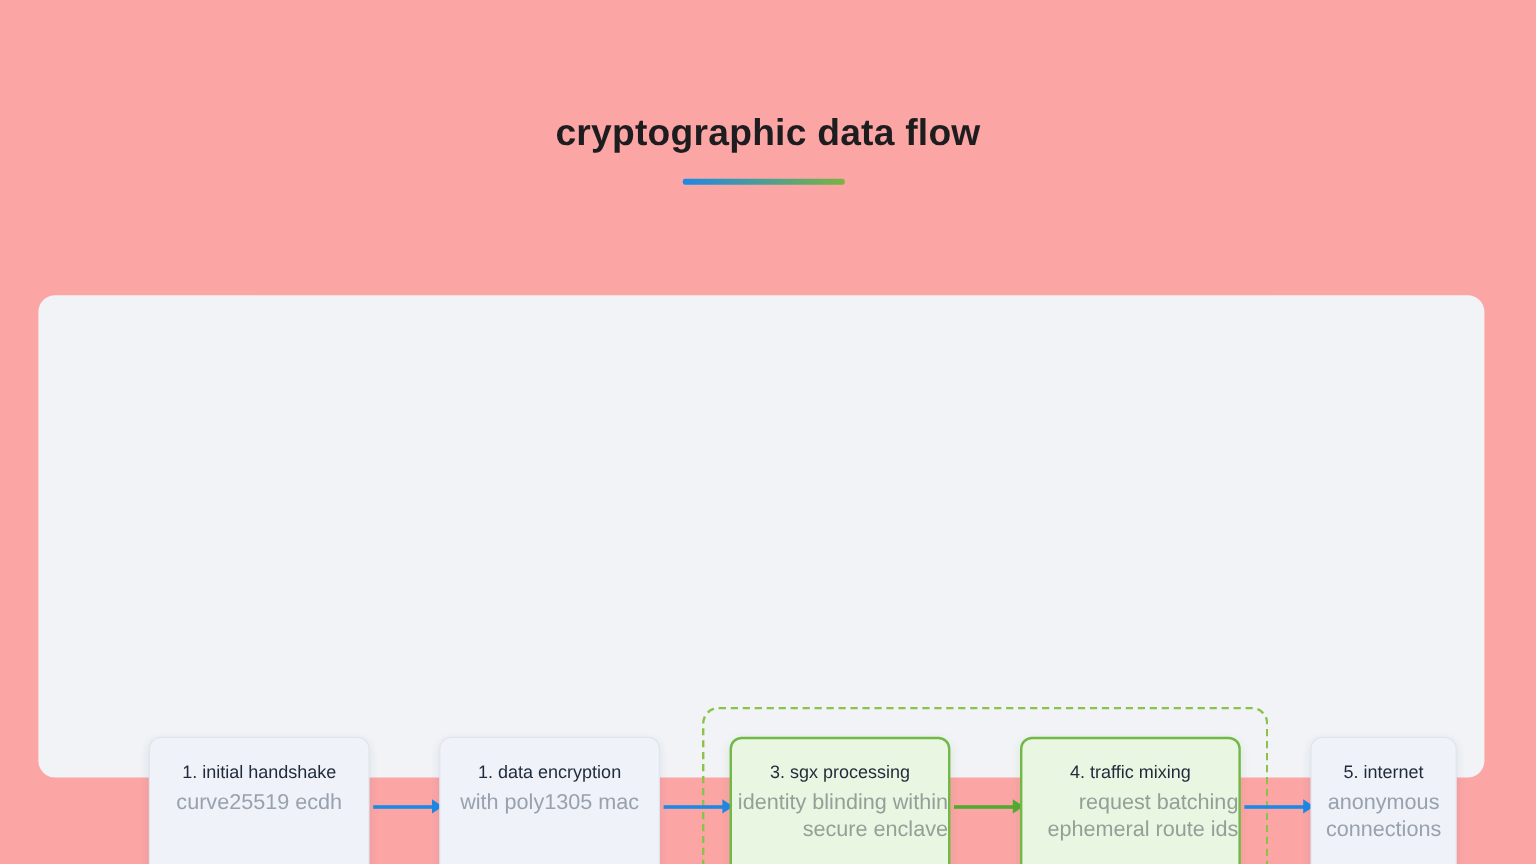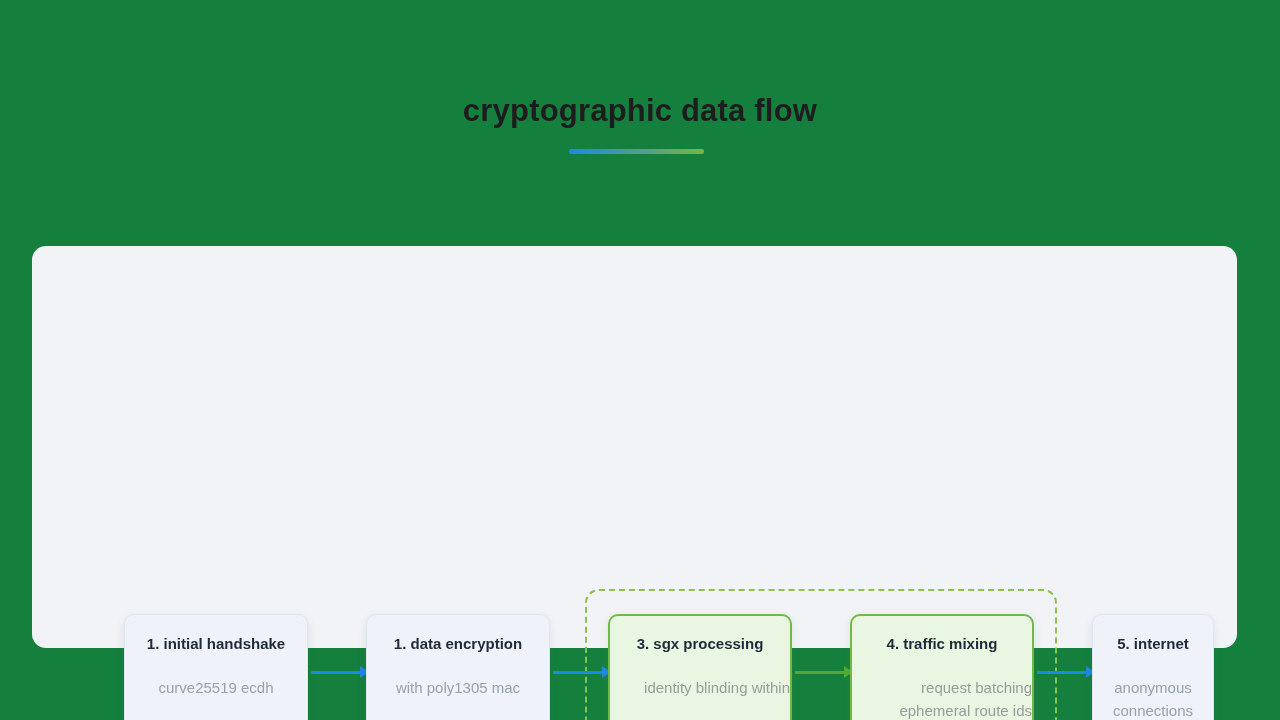--- a/index.html
+++ b/index.html
@@ -2,21 +2,21 @@
 <html><head>
 <meta charset="utf-8">
 <style>
   * { margin:0; padding:0; box-sizing:border-box; }
   html, body {
     width:1280px; height:720px;
     background:#ffffff;
     font-family:"Liberation Sans", sans-serif;
     overflow:hidden;
   }
-  .stage { position:relative; width:1280px; height:720px; background:#15803d; }
+  .stage { position:relative; width:1280px; height:720px; background:#fca5a5; }
 
   .page-title {
     position:absolute; top:93px; left:0; width:1280px;
     text-align:center;
     font-size:31px; font-weight:700; color:#1d1d1f;
     letter-spacing:0.2px;
   }
   .title-underline {
     position:absolute; top:149px; left:569px;
     width:135px; height:5px; border-radius:2px;
@@ -34,26 +34,26 @@
     position:absolute; top:368px; height:119px;
     background:#eff2f8;
     border:1px solid #dfe5ee;
     border-radius:10px;
     box-shadow:0 3px 8px rgba(40,60,100,0.10);
     text-align:center;
     padding-top:20px;
   }
   .node-title {
     display:block;
-    font-size:15px; font-weight:700; color:#1f2a3a;
-    margin-bottom:24px;
+    font-size:15px; font-weight:400; color:#1f2a3a;
+    margin-bottom:5px;
   }
   .node-line {
     display:block;
-    font-size:15px; color:#98a1ac;
+    font-size:18px; color:#98a1ac;
     line-height:23px;
   }
   .node.sgx {
     background:#e9f6e2;
     border:2px solid #72b847;
     box-shadow:0 3px 8px rgba(90,150,60,0.14);
     padding-top:19px;
   }
   .node.sgx .node-line { color:#93a09a;text-align:right; }
 
@@ -113,20 +113,21 @@
     <div class="node" id="node2">
       <span class="node-title">1. data encryption</span>
       <span class="node-line">with poly1305 mac</span>
     </div>
 
     <div class="connector blue" id="arrow2"></div>
 
     <div class="node sgx" id="node3">
       <span class="node-title">3. sgx processing</span>
       <span class="node-line">identity blinding within</span>
+      <span class="node-line">secure enclave</span>
     </div>
 
     <div class="connector green" id="arrow3"></div>
 
     <div class="node sgx" id="node4">
       <span class="node-title">4. traffic mixing</span>
       <span class="node-line">request batching</span>
       <span class="node-line">ephemeral route ids</span>
     </div>
 

